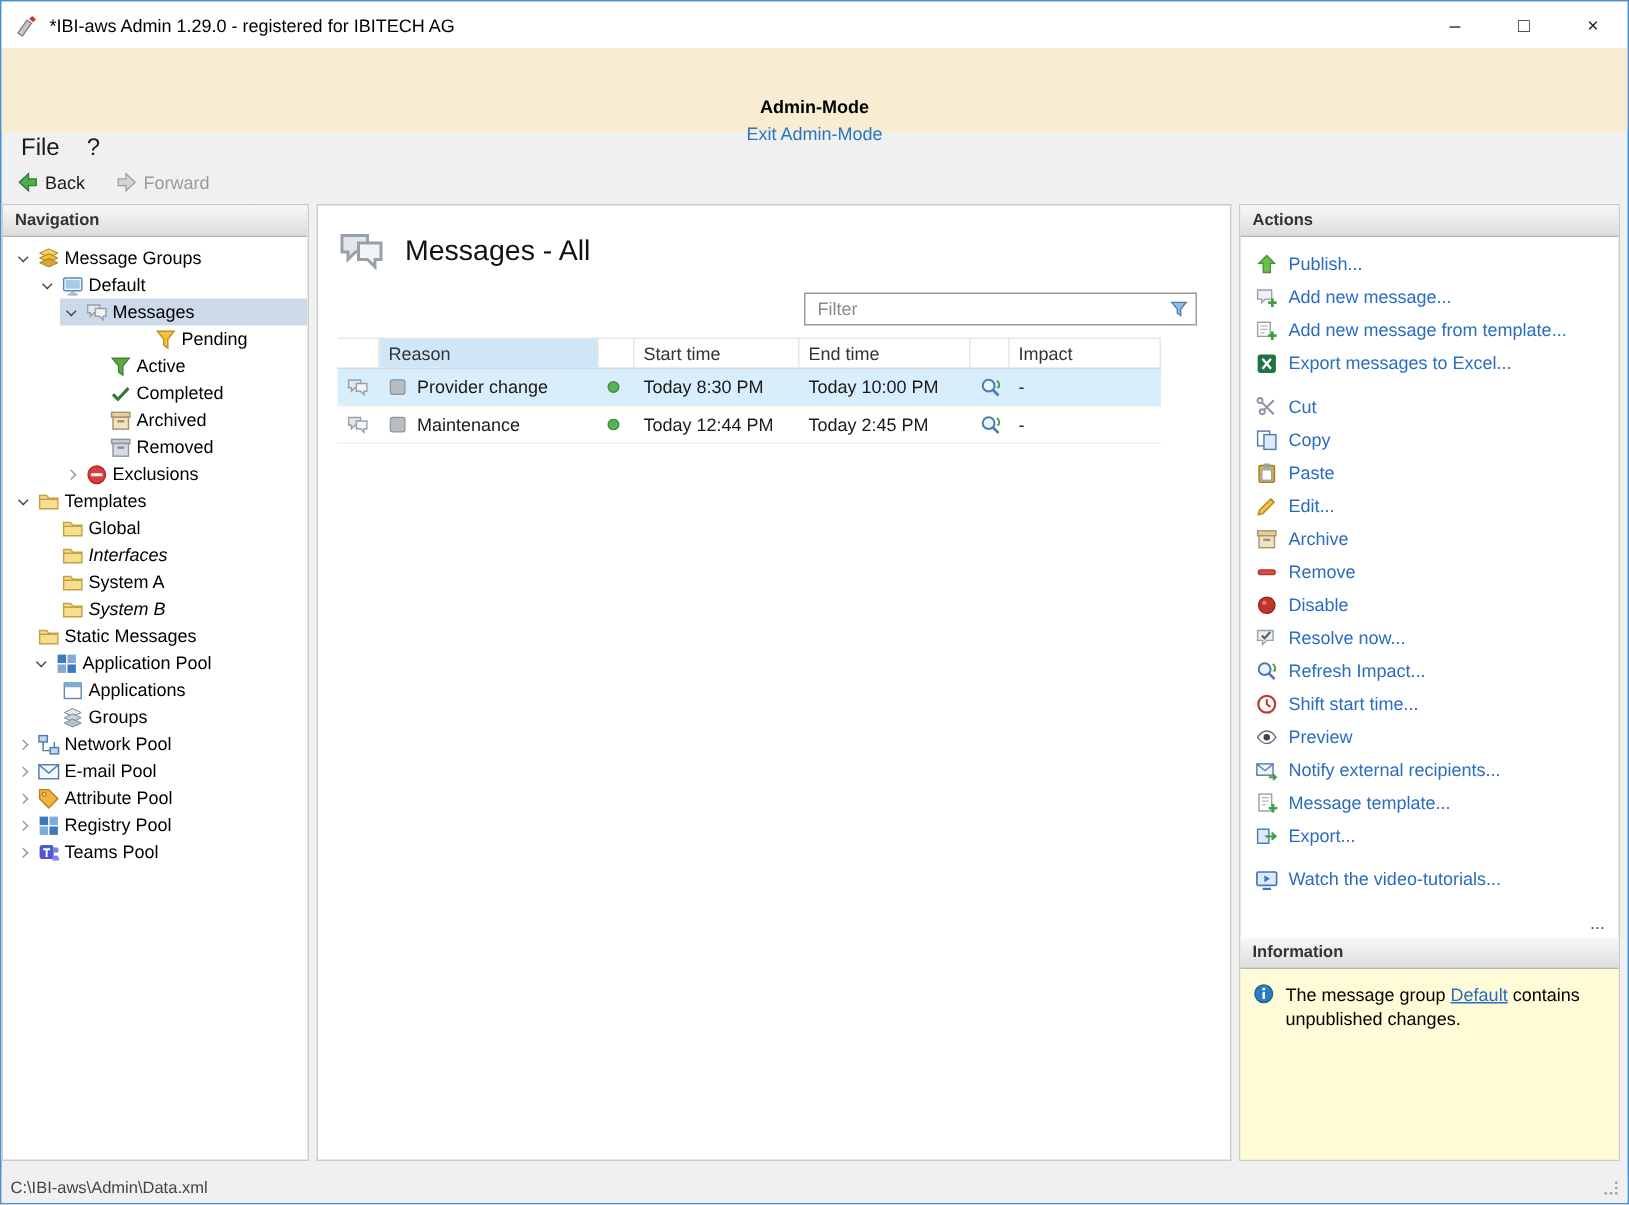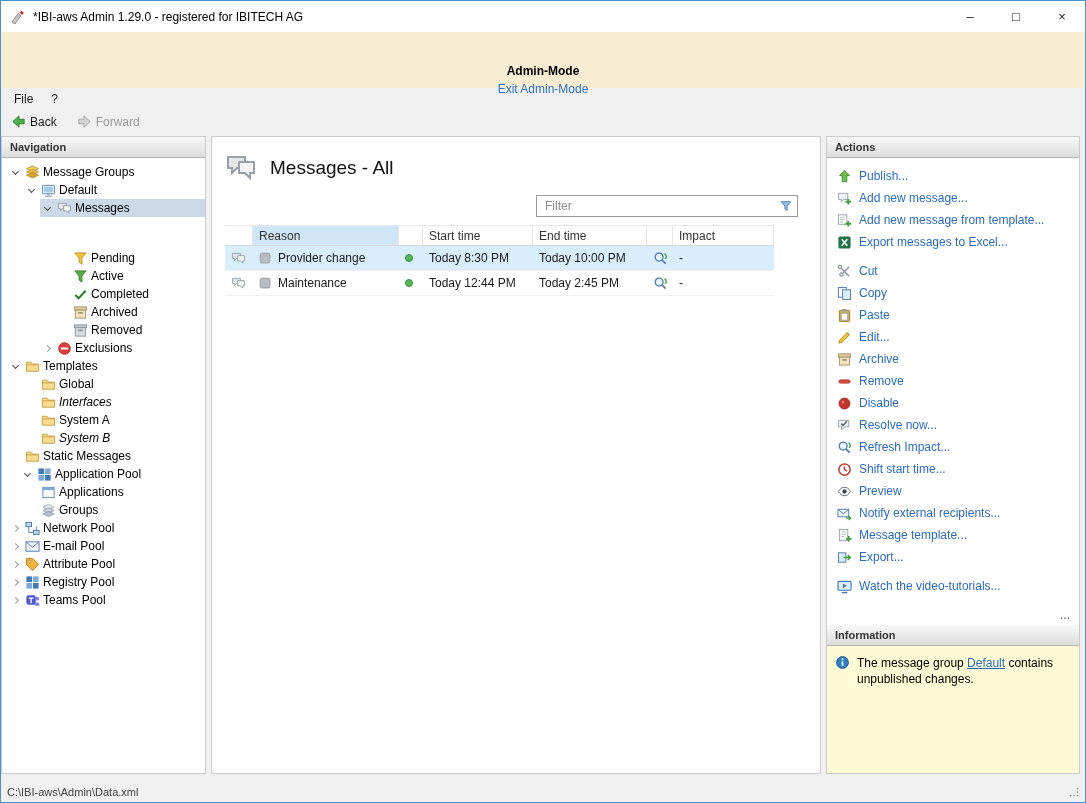--- a/index.html
+++ b/index.html
@@ -9,21 +9,21 @@
   .titlebar{height:31px;background:#fff;display:flex;align-items:center;padding-left:9px;flex:0 0 auto;}
   .titlebar .title{font-size:12px;color:#000;margin-left:7px;flex:1;white-space:nowrap;}
   .win-controls{display:flex;height:100%;}
   .wc{width:46px;height:100%;border:none;background:transparent;font-size:13px;color:#222;font-family:"Liberation Sans",sans-serif;padding:0;}
   
   .banner{height:56px;background:#f8ecd2;display:flex;flex-direction:column;align-items:center;justify-content:center;gap:4px;flex:0 0 auto;}
   .banner-title{font-size:12px;font-weight:bold;color:#000;margin-top:39px;}
   .banner-link{font-size:12px;color:#2a74c2;cursor:pointer;text-decoration:none;}
   
   .menubar{height:21px;display:flex;align-items:center;padding-left:4px;flex:0 0 auto;}
-  .menu-item{font-size:12px;color:#1a1a1a;padding:2px 9px;cursor:default;}
+  .menu-item{font-size:16px;color:#1a1a1a;padding:2px 9px;cursor:default;}
   .toolbar{height:25px;display:flex;align-items:center;padding-left:4px;gap:8px;flex:0 0 auto;}
   .tb-btn{display:inline-flex;align-items:center;gap:4px;font-size:12px;color:#1a1a1a;padding:2px 6px;cursor:default;}
   .tb-btn.disabled .tb-label{color:#9a9a9a;}
   
   .main{flex:1;display:flex;gap:5px;padding:2px 5px 8px 0;min-height:0;}
   .panel{background:#fff;border:1px solid #cccccc;display:flex;flex-direction:column;min-height:0;}
   .panel-hd{height:21px;flex:0 0 auto;background:linear-gradient(#f8f8f8,#dddddd);border-bottom:1px solid #b5b5b5;font-size:11px;font-weight:bold;color:#333;padding:4px 8px;}
   .nav-panel{width:205px;flex:0 0 auto;}
   .center-panel{flex:1;}
   .right-panel{width:254px;flex:0 0 auto;}
@@ -162,21 +162,21 @@
               </span>
               <span class="ic">
                 <svg viewBox="0 0 16 16" width="15" height="15">
                   <path d="M1.5 2.5h8.5v5.5H6L3.5 10.5V8H1.5z" fill="#e3e7ec" stroke="#98a0aa"></path>
                   <path d="M7 5h7.5v5.5H12.5V13L10 10.5H7z" fill="#f2f4f6" stroke="#98a0aa"></path>
                 </svg>
               </span>
               <span class="tree-label">Messages</span>
             </span>
           </div>
-          <div class="tree-row" style="padding-left: 54px; margin-top: 32px;">
+          <div class="tree-row" style="padding-left: 84px;">
             <span class="row-inner">
               <span class="expander"></span>
               <span class="ic">
                 <svg viewBox="0 0 16 16" width="15" height="15">
                   <path d="M2 2h12l-4.5 5.5V14l-3-2.2V7.5z" fill="#f5c33b" stroke="#c09020"></path>
                 </svg>
               </span>
               <span class="tree-label">Pending</span>
             </span>
           </div>

